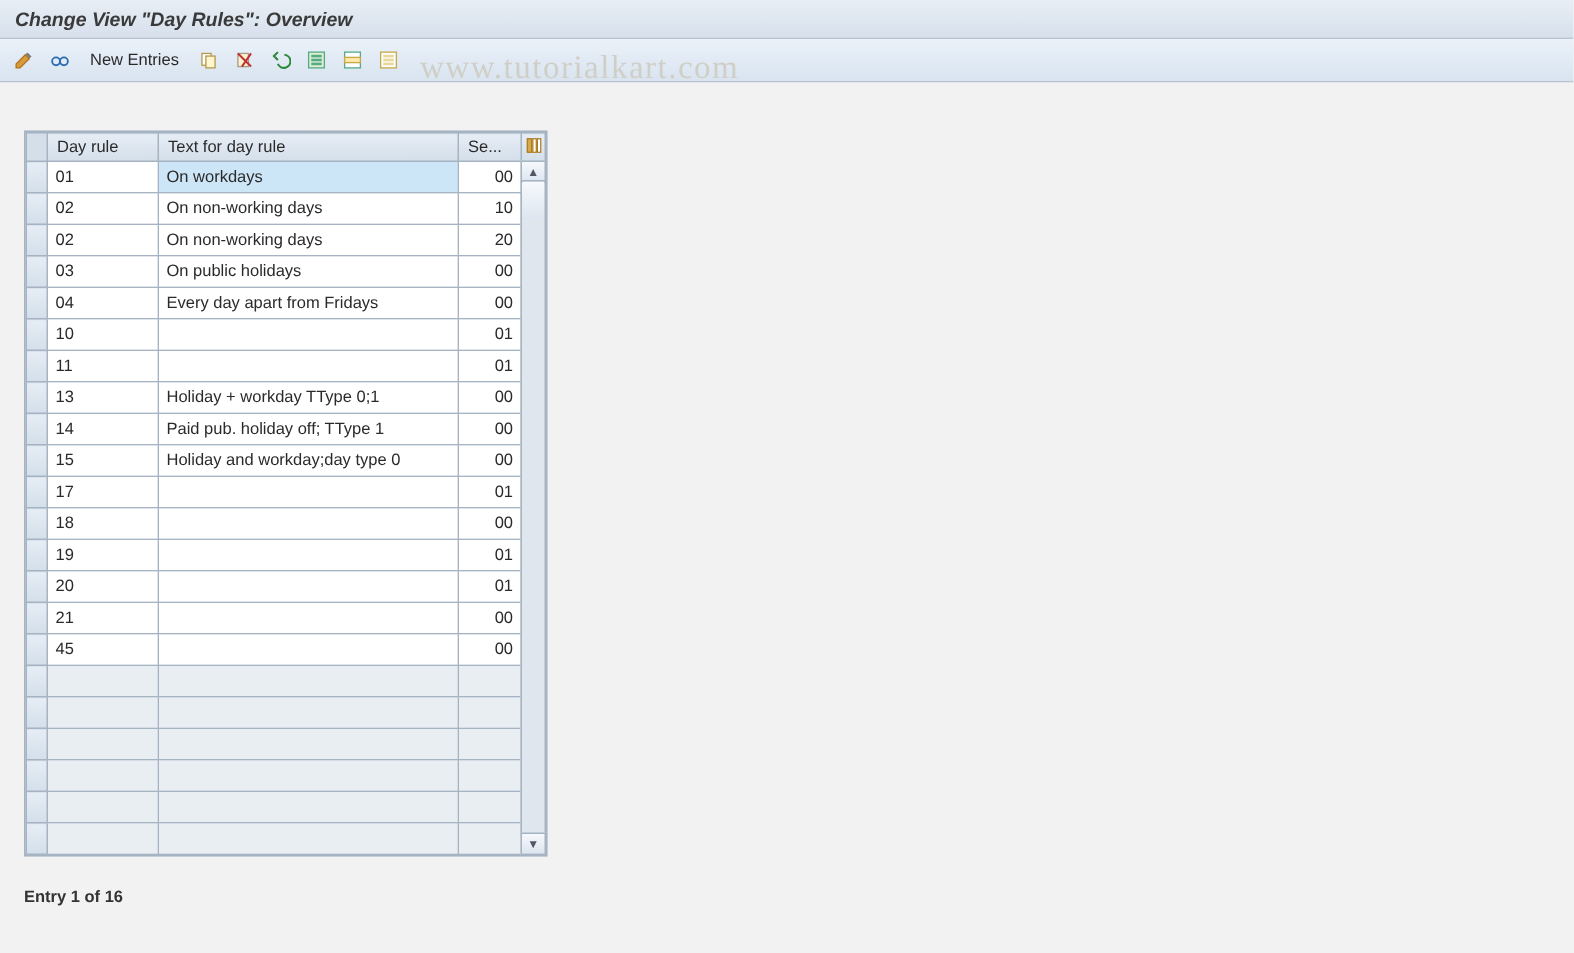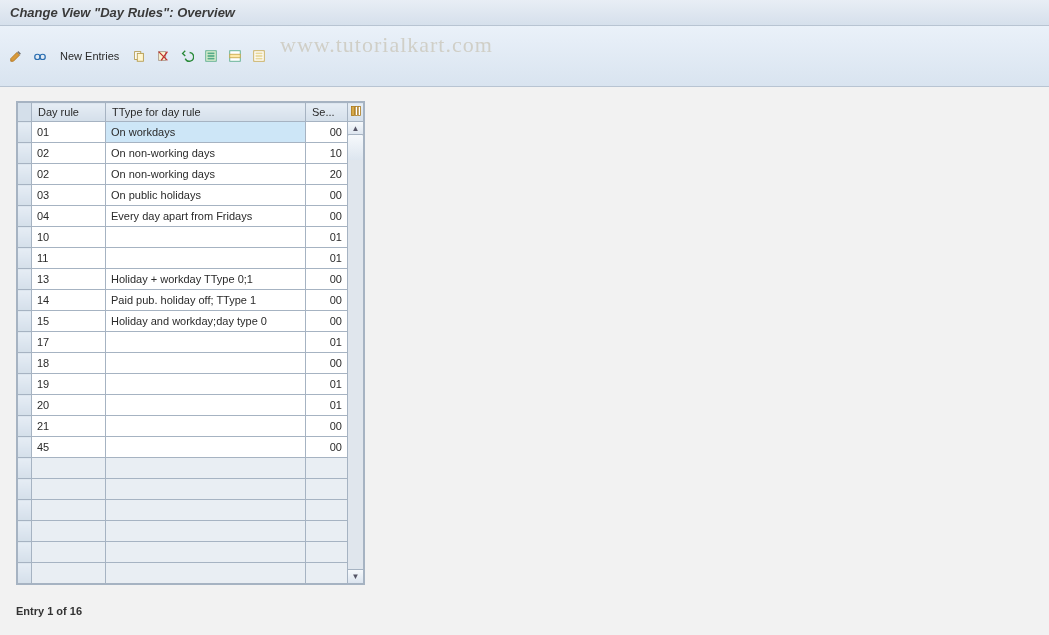--- a/index.html
+++ b/index.html
@@ -18,21 +18,21 @@
     border-bottom: 1px solid #b8c4d2;
     padding: 5px 10px;
     font-size: 13px;
     font-weight: bold;
     font-style: italic;
     color: #3a3a3a;
   }
   .toolbar {
     background: linear-gradient(#eaf1f9, #d9e4f0);
     border-bottom: 1px solid #b8c4d2;
-    padding: 20px 6px;
+    padding: 4px 6px;
     display: flex;
     align-items: center;
     gap: 4px;
   }
   .tb-btn {
     width: 20px; height: 20px;
     display: inline-flex; align-items: center; justify-content: center;
     border: 1px solid transparent;
     border-radius: 2px;
     cursor: pointer;
@@ -48,21 +48,21 @@
     top: 32px;
     left: 280px;
     font-size: 22px;
     color: #d0cfc7;
     letter-spacing: 1px;
     font-family: Georgia, serif;
     pointer-events: none;
     z-index: 5;
   }
   .content-area {
-    padding: 14px 0 0 16px;
+    padding: 32px 0 0 16px;
     background: #f2f2f2;
   }
   .table-wrap {
     display: inline-block;
     border: 1px solid #a6b3c2;
     background: #d7e2ec;
     position: relative;
   }
   .grid { border-collapse: collapse; }
   .grid th {
@@ -242,21 +242,21 @@
 
 <span class="watermark">www.tutorialkart.com</span>
 
 <div class="content-area">
   <div class="table-wrap">
     <table class="grid">
       <thead>
         <tr>
           <th class="corner"></th>
           <th class="col-dayrule">Day rule</th>
-          <th class="col-text">TType for day rule</th>
+          <th class="col-text">Text for day rule</th>
           <th class="col-seq">Se...</th>
           <th class="config-col">
             <svg class="ic" viewBox="0 0 16 16" style="width:12px;height:12px">
                 <rect x="2" y="2" width="4" height="12" fill="#d6a94a" stroke="#a8730f"></rect>
                 <rect x="7" y="2" width="3" height="12" fill="#fff" stroke="#a8730f"></rect>
                 <rect x="11" y="2" width="3" height="12" fill="#fff" stroke="#a8730f"></rect>
               </svg>
           </th>
         </tr>
       </thead>

